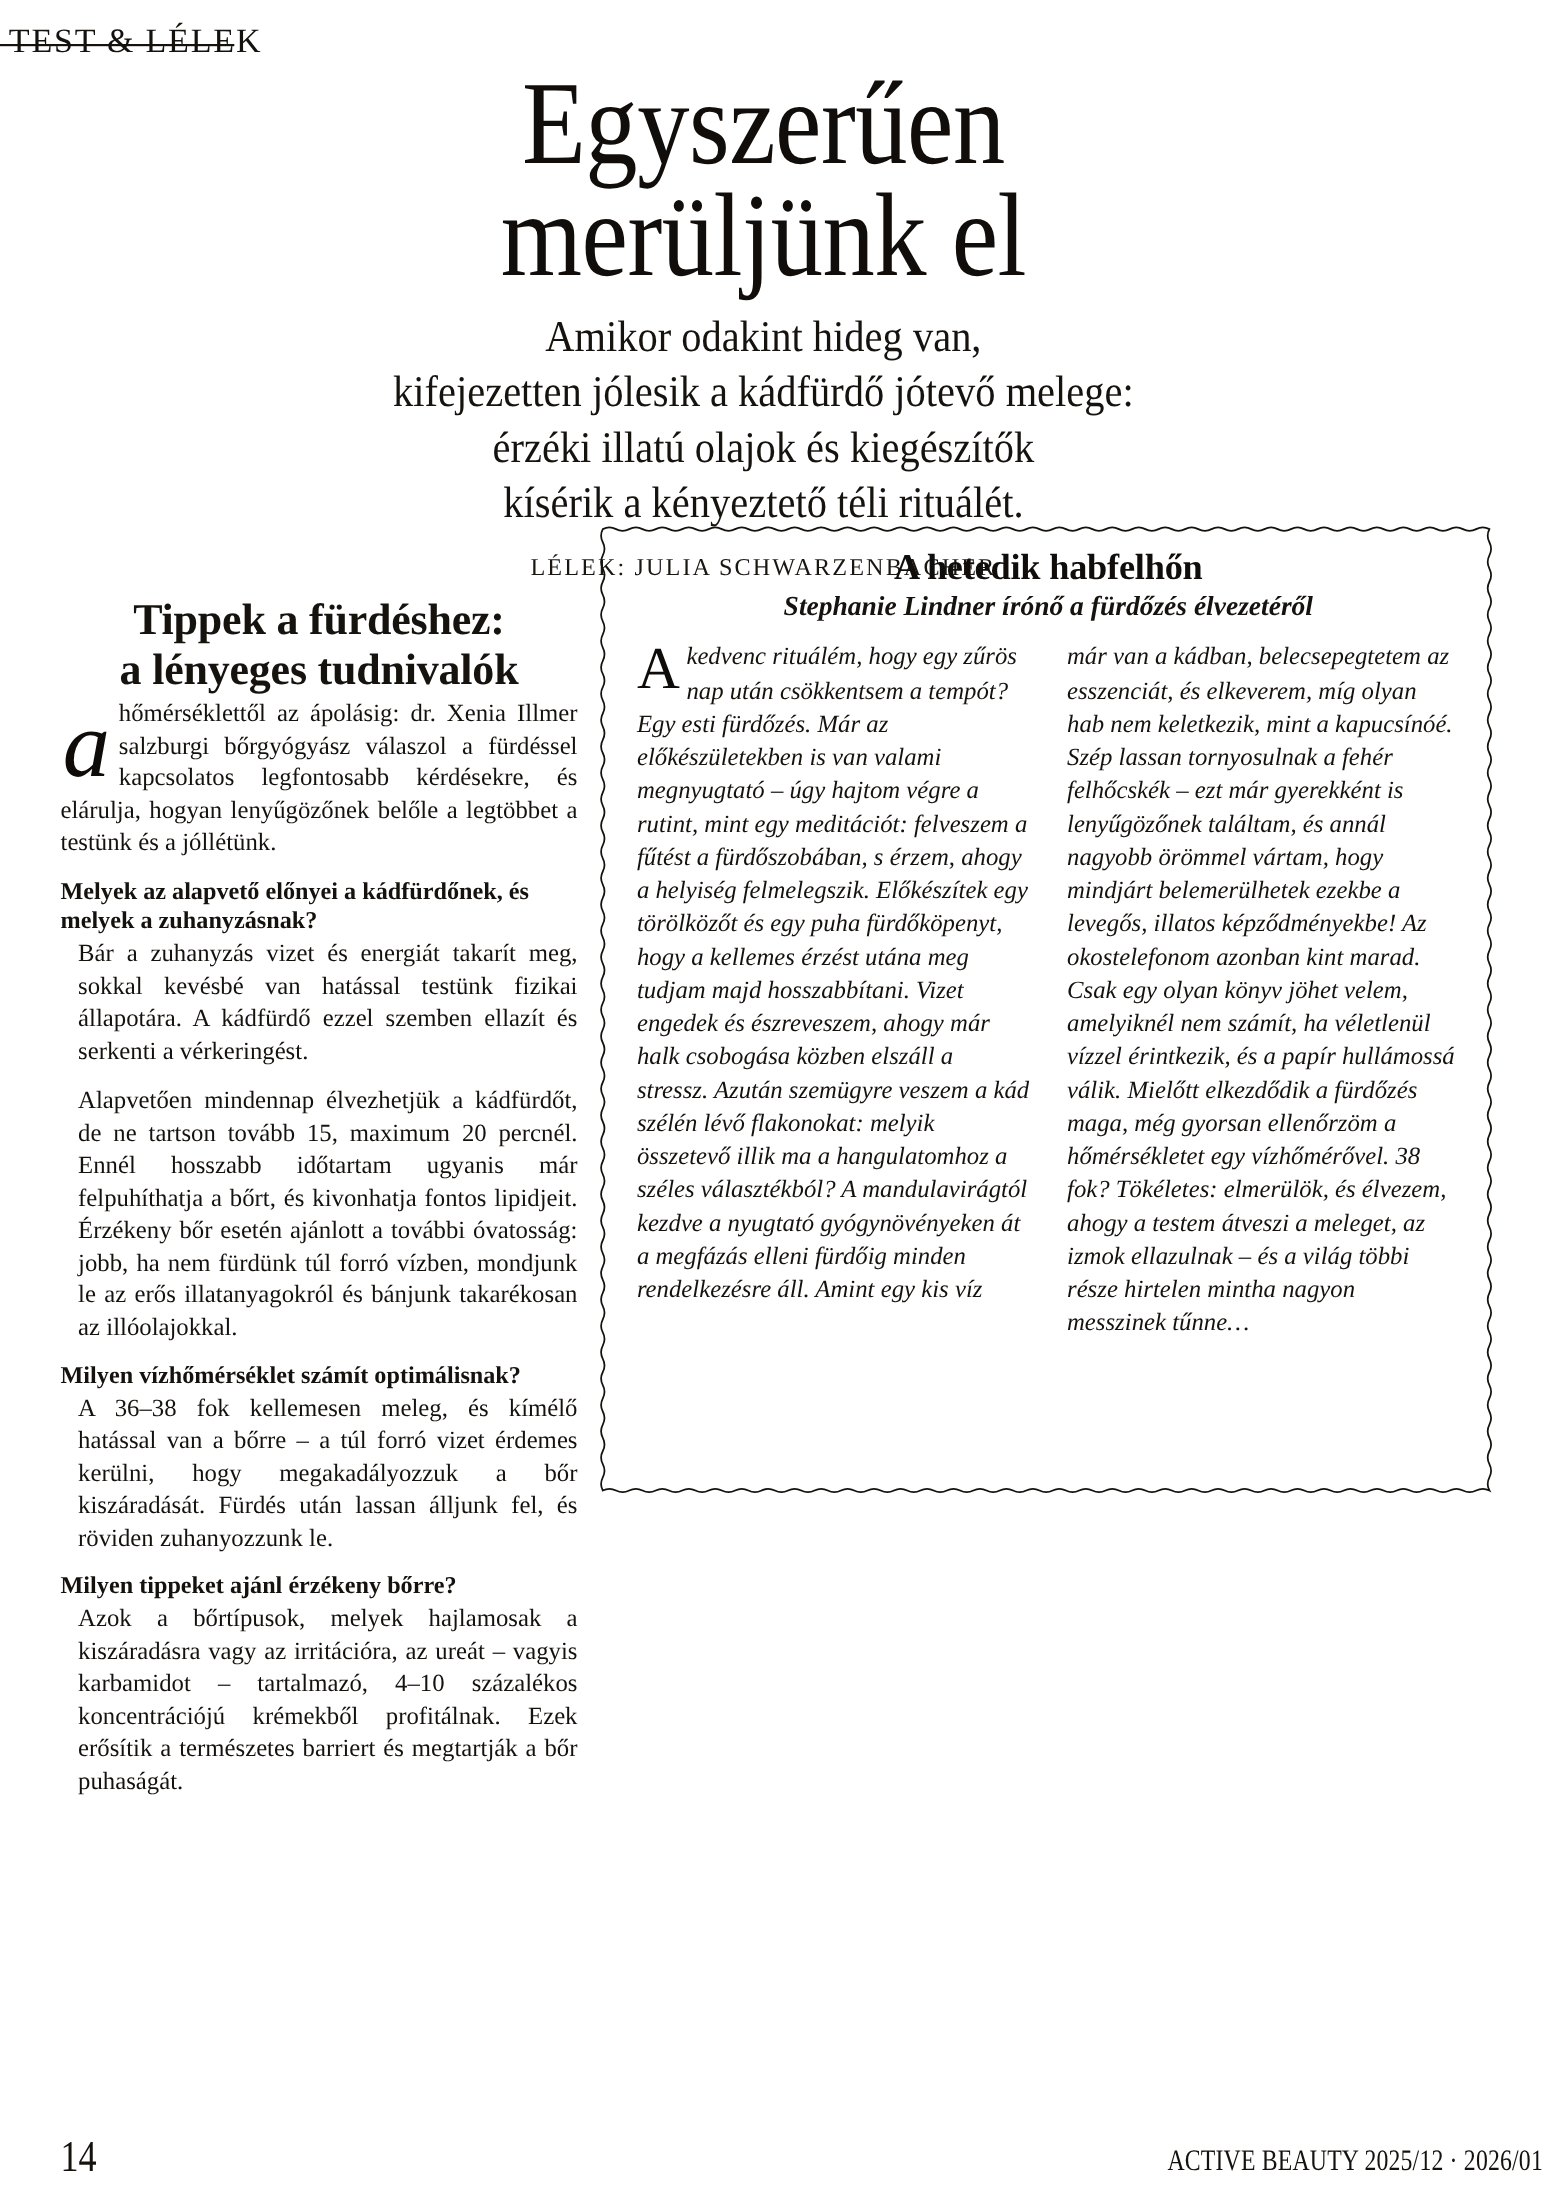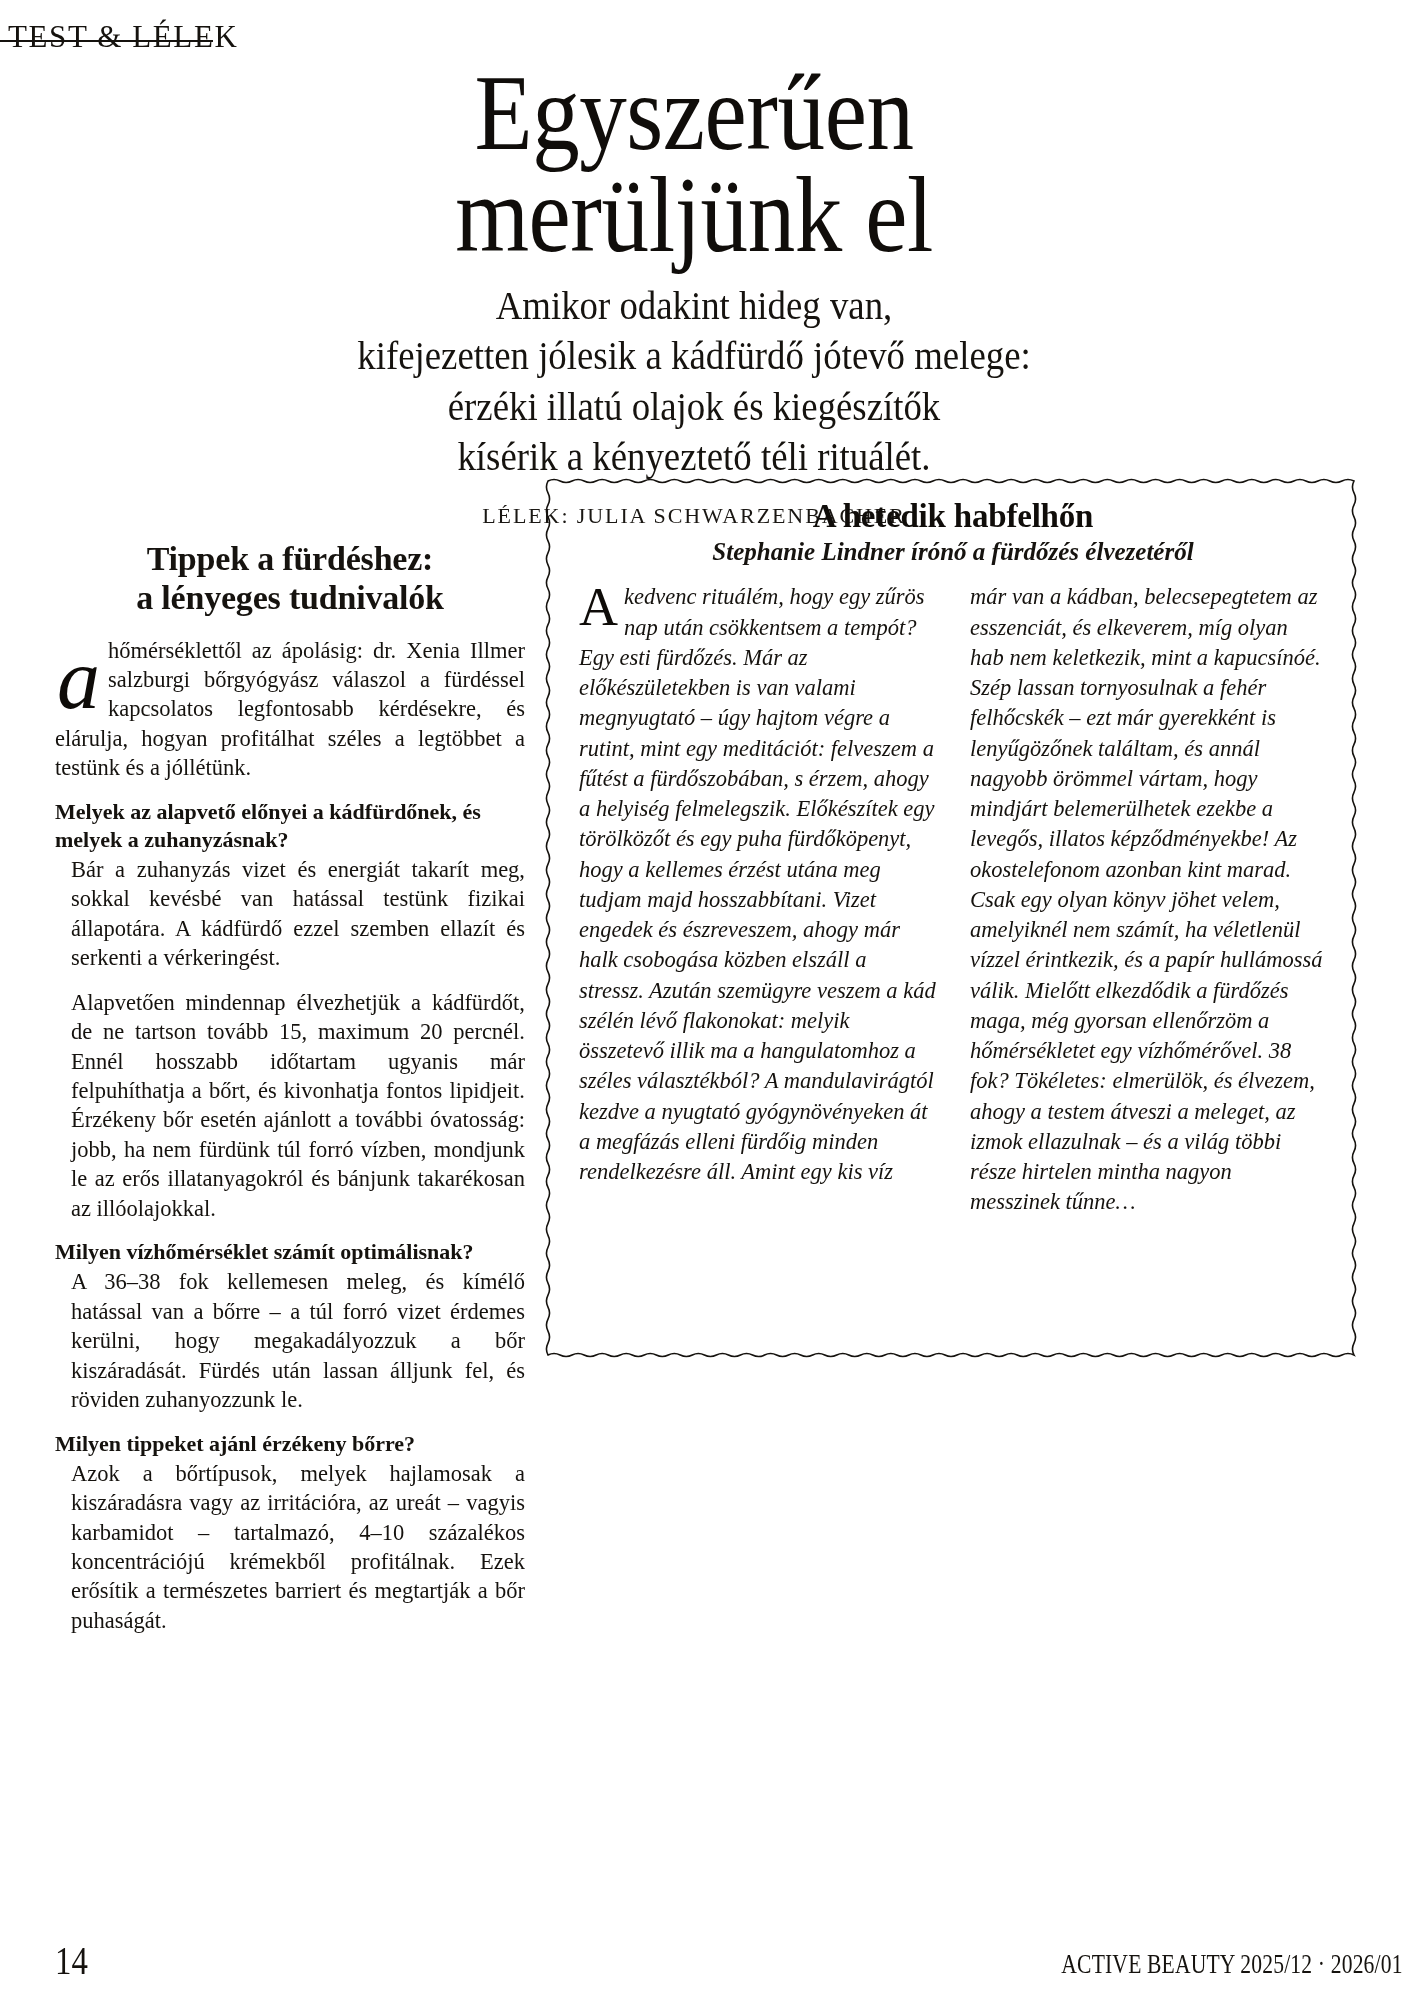--- a/index.html
+++ b/index.html
@@ -85,25 +85,25 @@
 
   
   .left-col {
     position: absolute;
     left: 55px;
     top: 62px;
     width: 470px;
   }
   .lede-head {
     text-align: center;
-    font-size: 34px;
+    font-size: 40px;
     line-height: 1.14;
     font-weight: 700;
     letter-spacing: -0.2px;
-    margin-bottom: 18px;
+    margin-bottom: 2px;
   }
   .lede-head span { display: block; }
 
   .lede {
     position: relative;
     font-size: 22.5px;
     line-height: 1.31;
     text-align: justify;
     color: #15120e;
   }
@@ -240,21 +240,21 @@
 </div>
 
 <div class="columns">
 
   <div class="left-col">
     <div class="lede-head">
       <span>Tippek a fürdéshez:</span>
       <span>a lényeges tudnivalók</span>
     </div>
     <div class="lede">
-      <span class="dropcap">a</span><span>hőmérséklettől az ápolásig: dr. Xenia Illmer salzburgi bőrgyógyász válaszol a fürdéssel kapcsolatos legfontosabb kérdésekre, és elárulja, hogyan profitálhat széles a legtöbbet a testünk és a jóllétünk.</span>
+      <span class="dropcap">a</span><span>hőmérséklettől az ápolásig: dr. Xenia Illmer salzburgi bőrgyógyász válaszol a fürdéssel kapcsolatos legfontosabb kérdésekre, és elárulja, hogyan lenyűgözőnek belőle a legtöbbet a testünk és a jóllétünk.</span>
     </div>
 
     <div class="qa">
       <div class="q">Melyek az alapvető előnyei a kádfürdőnek, és melyek a zuhanyzásnak?</div>
       <div class="a">Bár a zuhanyzás vizet és energiát takarít meg, sokkal kevésbé van hatással testünk fizikai állapotára. A kádfürdő ezzel szemben ellazít és serkenti a vérkeringést.</div>
     </div>
     <div class="qa">
       <div class="a">Alapvetően mindennap élvezhetjük a kádfürdőt, de ne tartson tovább 15, maximum 20 percnél. Ennél hosszabb időtartam ugyanis már felpuhíthatja a bőrt, és kivonhatja fontos lipidjeit. Érzékeny bőr esetén ajánlott a további óvatosság: jobb, ha nem fürdünk túl forró vízben, mondjunk le az erős illatanyagokról és bánjunk takarékosan az illóolajokkal.</div>
     </div>
     <div class="qa">

